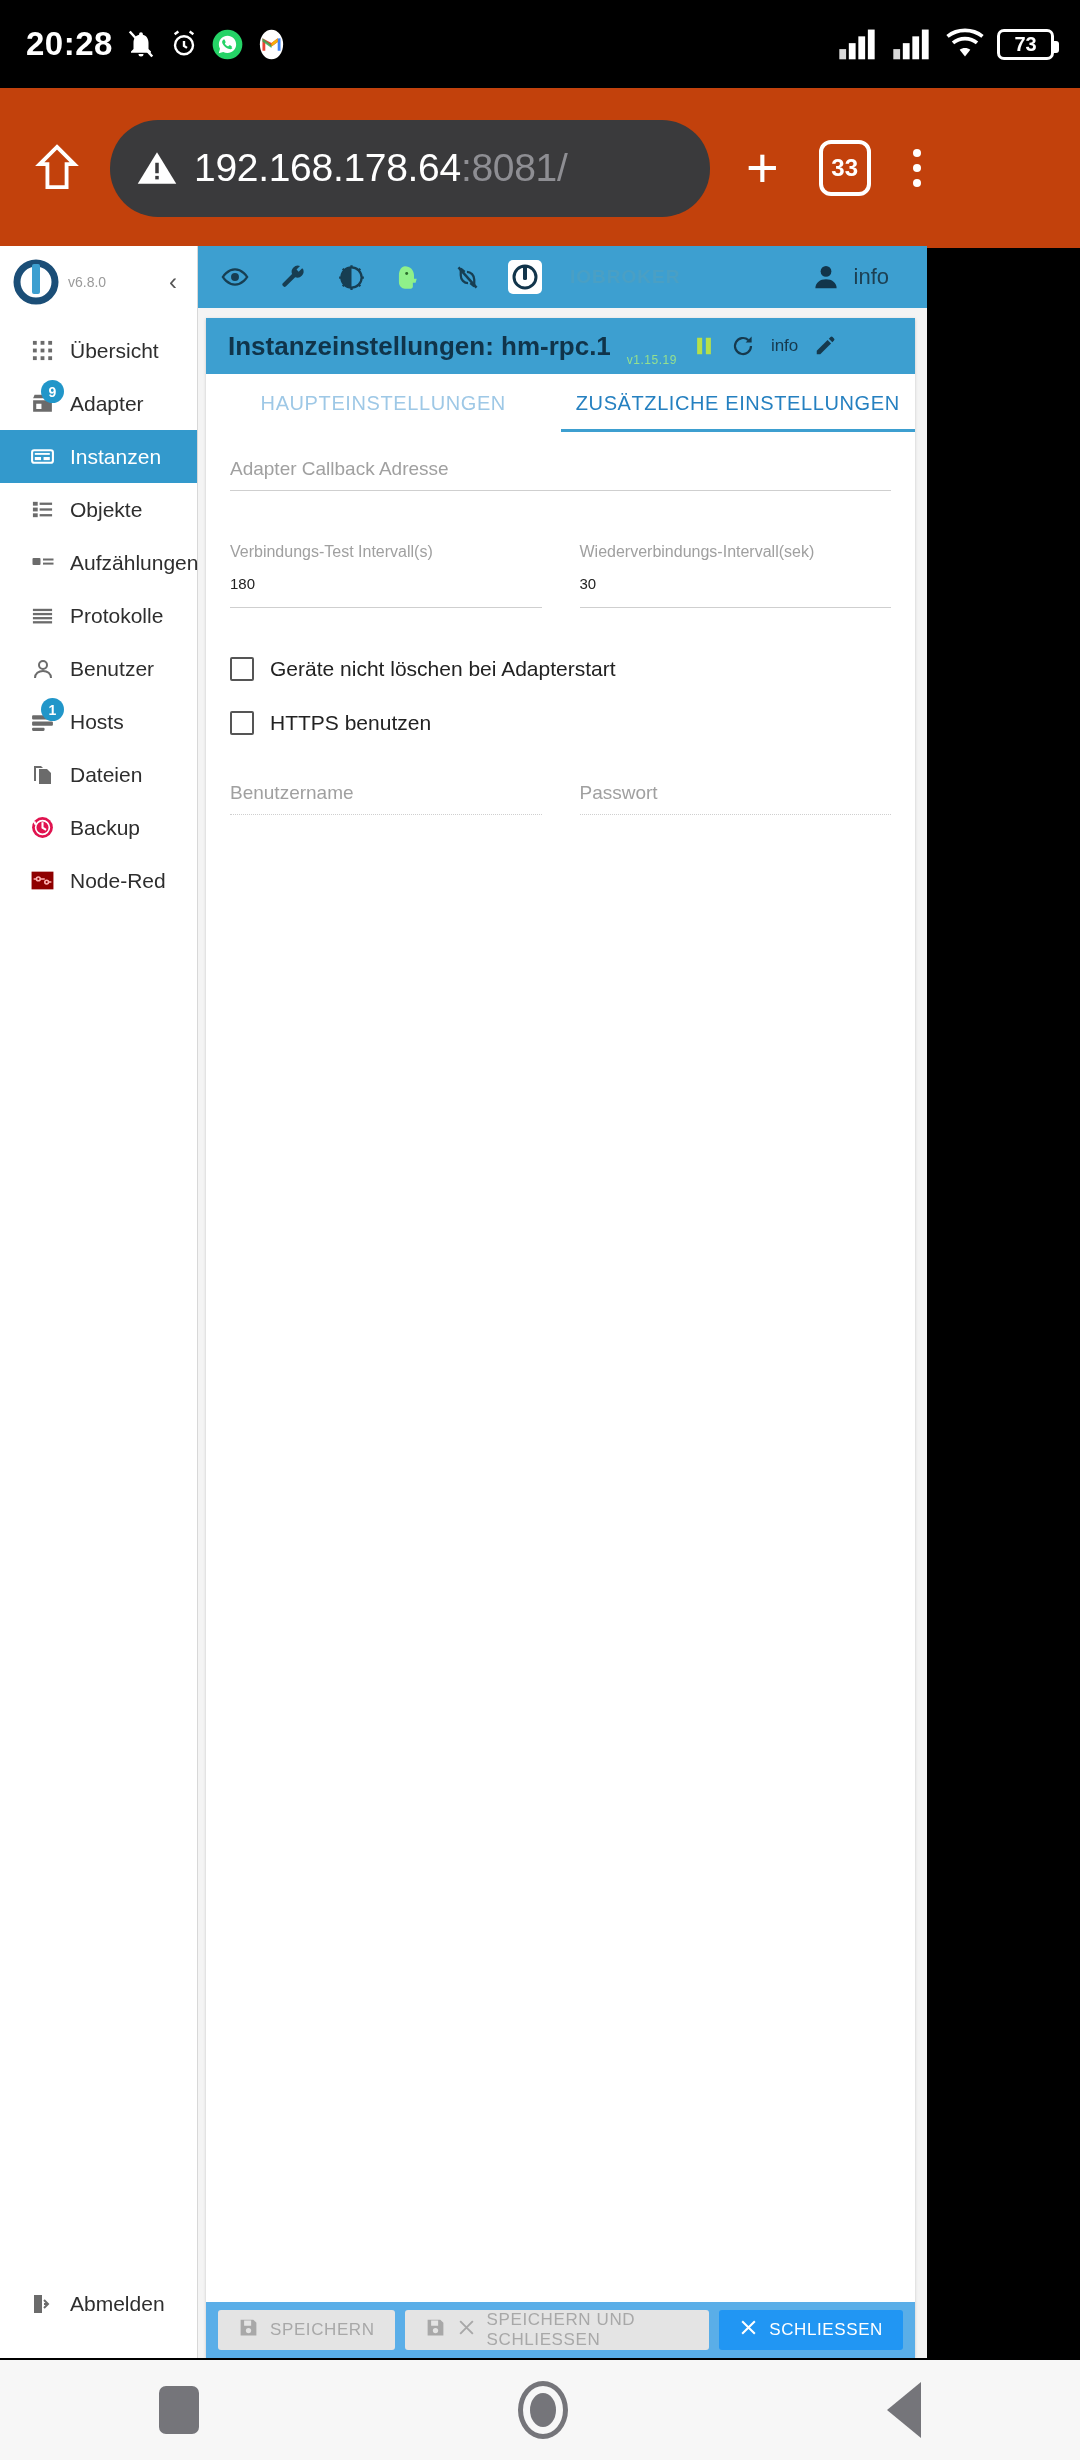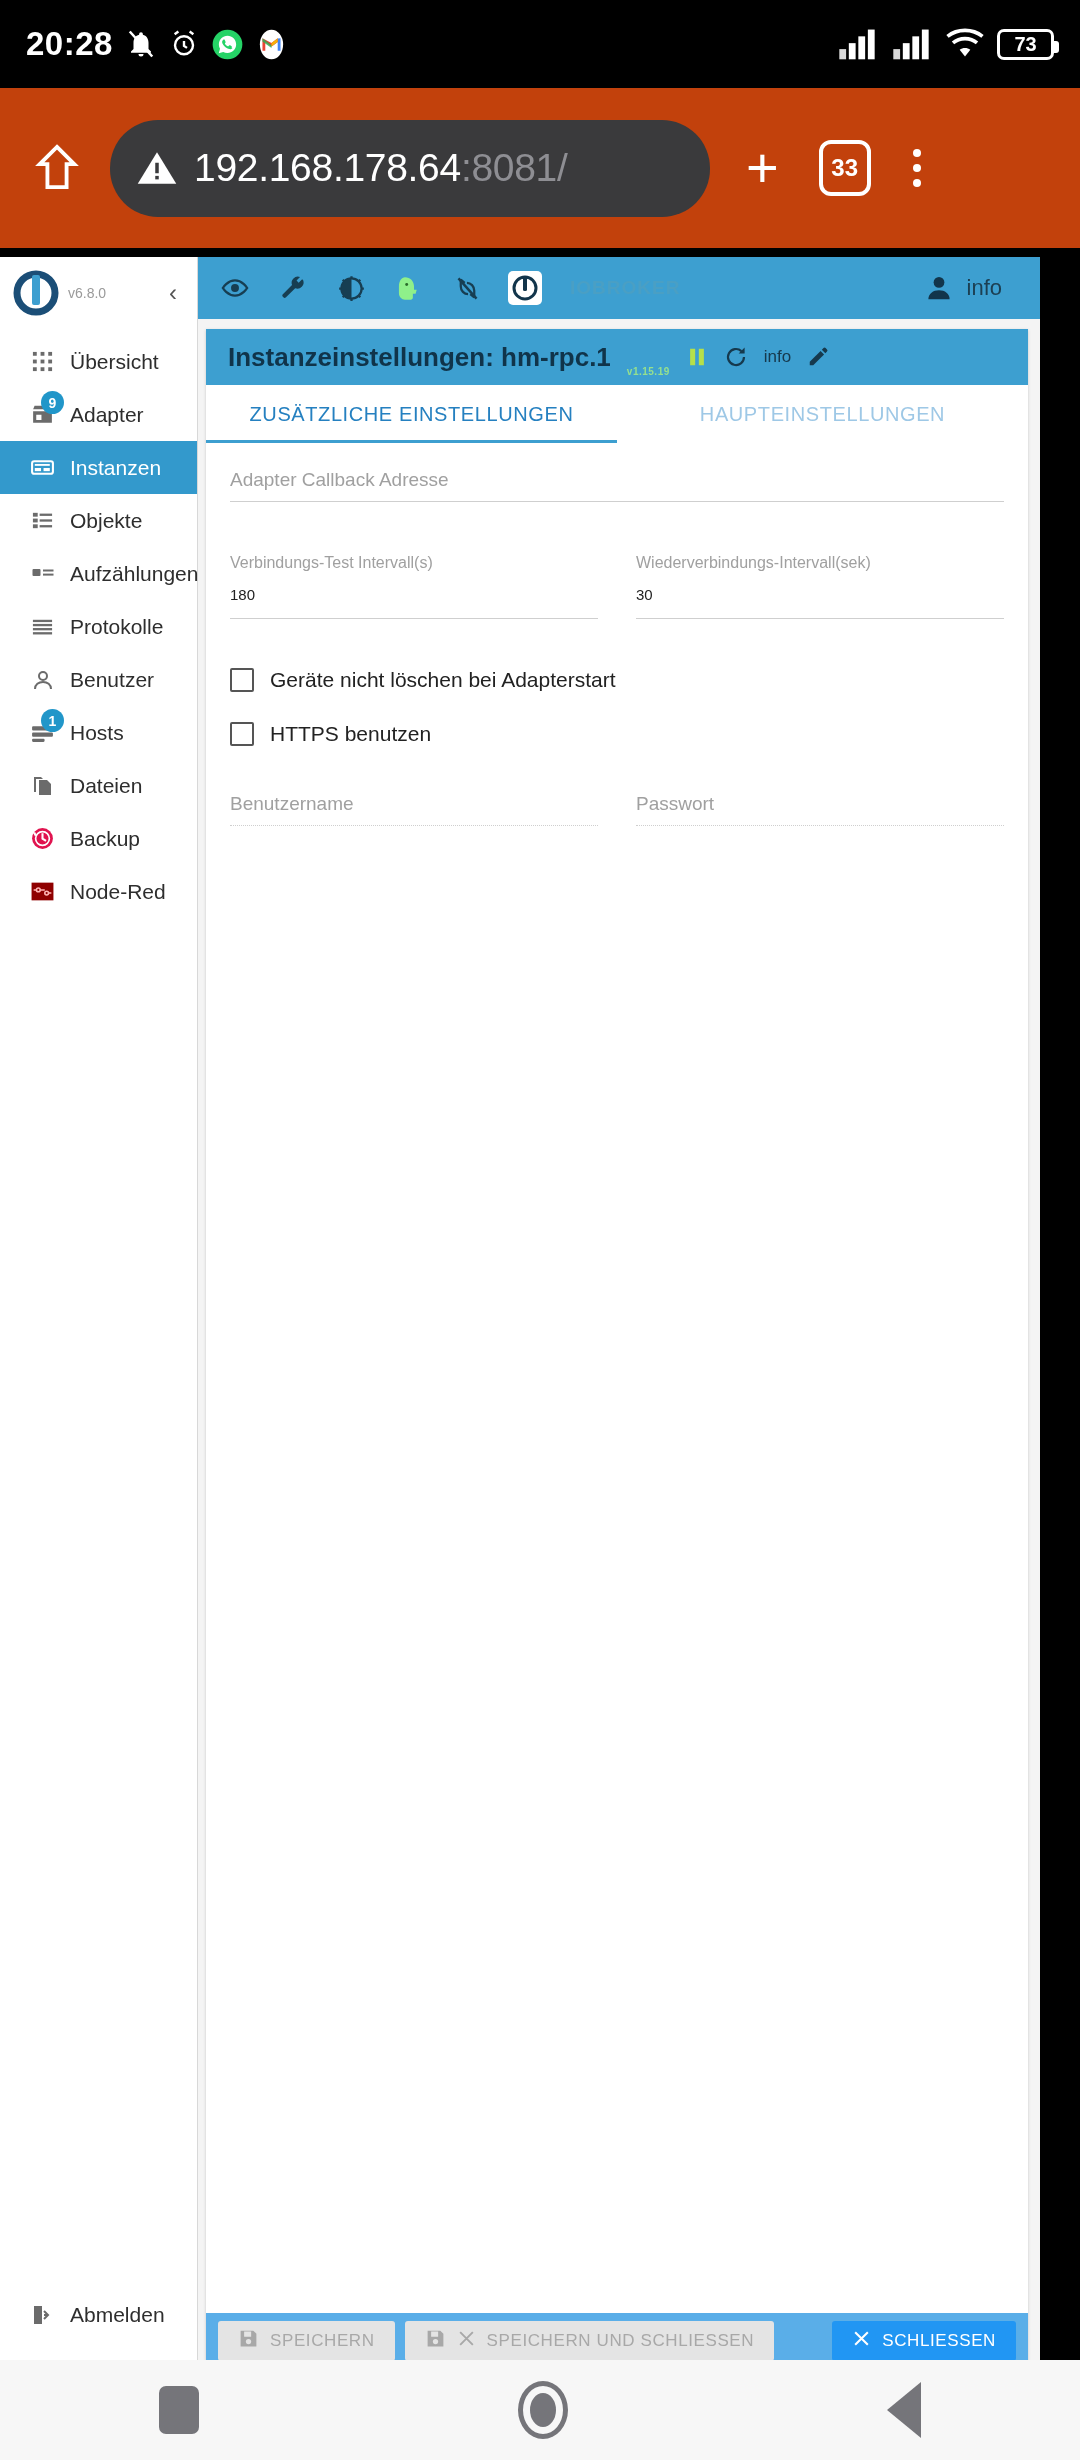--- a/index.html
+++ b/index.html
@@ -49,21 +49,21 @@
   .tabs-btn {
     margin-left: 40px; width: 52px; height: 56px; border: 4px solid #fff;
     border-radius: 12px; color: #fff; font-size: 24px; font-weight: 700;
     display: flex; align-items: center; justify-content: center;
   }
   .dots-btn { margin-left: 42px; display: flex; flex-direction: column; gap: 7px; }
   .dots-btn i { width: 8px; height: 8px; background: #fff; border-radius: 50%; display: block; }
 
   
   .viewport {
-    position: absolute; top: 257px; left: 0; width: 1040px; height: 2112px;
+    position: absolute; top: 246px; left: 0; width: 927px; height: 2112px;
     background: #f97316; display: flex; overflow: hidden;
   }
 
   
   .sidebar {
     width: 198px; height: 100%; background: #fff;
     border-right: 1px solid #d8d8d8; display: flex; flex-direction: column;
     flex: 0 0 198px;
   }
   .sb-head { height: 72px; display: flex; align-items: center; padding: 0 10px; gap: 6px; }
@@ -98,21 +98,21 @@
   .panel {
     margin: 10px 12px 0 8px; background: #fff; flex: 1;
     display: flex; flex-direction: column; min-height: 0;
     box-shadow: 0 1px 3px rgba(0,0,0,.18);
   }
   .paneltitle {
     background: #3d9fd0; height: 56px; display: flex; align-items: center;
     padding: 0 22px; gap: 16px; flex: 0 0 56px;
   }
   .pt-text { color: #10344a; font-size: 26px; font-weight: 700; }
-  .pt-ver { color: #95e08e; font-size: 10px; font-weight: 700; letter-spacing: .5px; margin-top: 28px; }
+  .pt-ver { color: #95e08e; font-size: 12px; font-weight: 400; letter-spacing: .5px; margin-top: 28px; }
   .pt-info { color: #16394d; font-size: 17px; }
   .pt-ico { display: flex; align-items: center; }
 
   .tabs { height: 58px; display: flex; flex: 0 0 58px; background: #fff; }
   .tab {
     flex: 1; display: flex; align-items: center; justify-content: center;
     font-size: 20px; letter-spacing: .6px; position: relative;
   }
   .tab.inactive { color: #9ec8e6; }
   .tab.active { color: #2580c0; }
@@ -497,22 +497,22 @@
           <span class="pt-info">info</span>
           <span class="pt-ico">
             <svg width="22" height="22" viewBox="0 0 24 24">
                 <path fill="#16394d" d="M3 17.2 14.8 5.4l3.8 3.8L6.8 21H3z"></path>
                 <path fill="#16394d" d="M16.2 4 18 2.2a1.6 1.6 0 0 1 2.3 0l1.5 1.5a1.6 1.6 0 0 1 0 2.3L20 7.8z"></path>
               </svg>
           </span>
         </div>
 
         <div class="tabs">
+          <div class="tab inactive">HAUPTEINSTELLUNGEN</div>
           <div class="tab active">ZUSÄTZLICHE EINSTELLUNGEN</div>
-          <div class="tab inactive">HAUPTEINSTELLUNGEN</div>
         </div>
 
         <div class="form">
 
           <div class="field full">
             <div class="flabel">Adapter Callback Adresse</div>
             <div class="fline"></div>
           </div>
 
           <div class="spacer40"></div>

